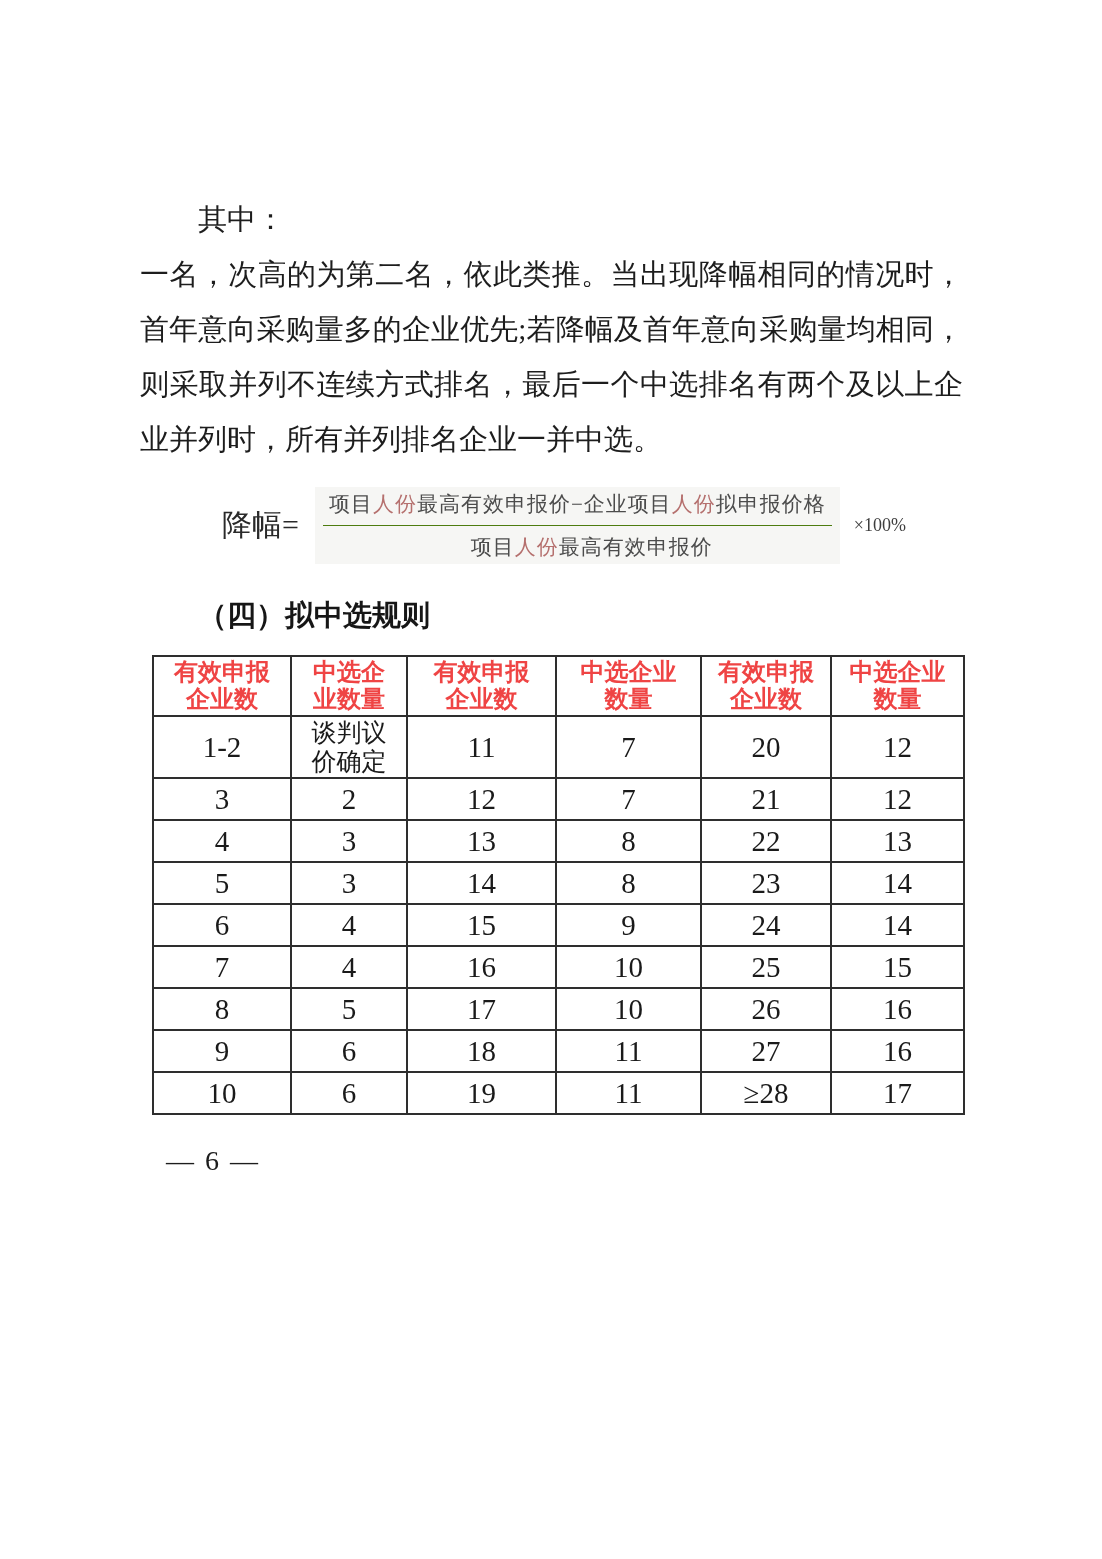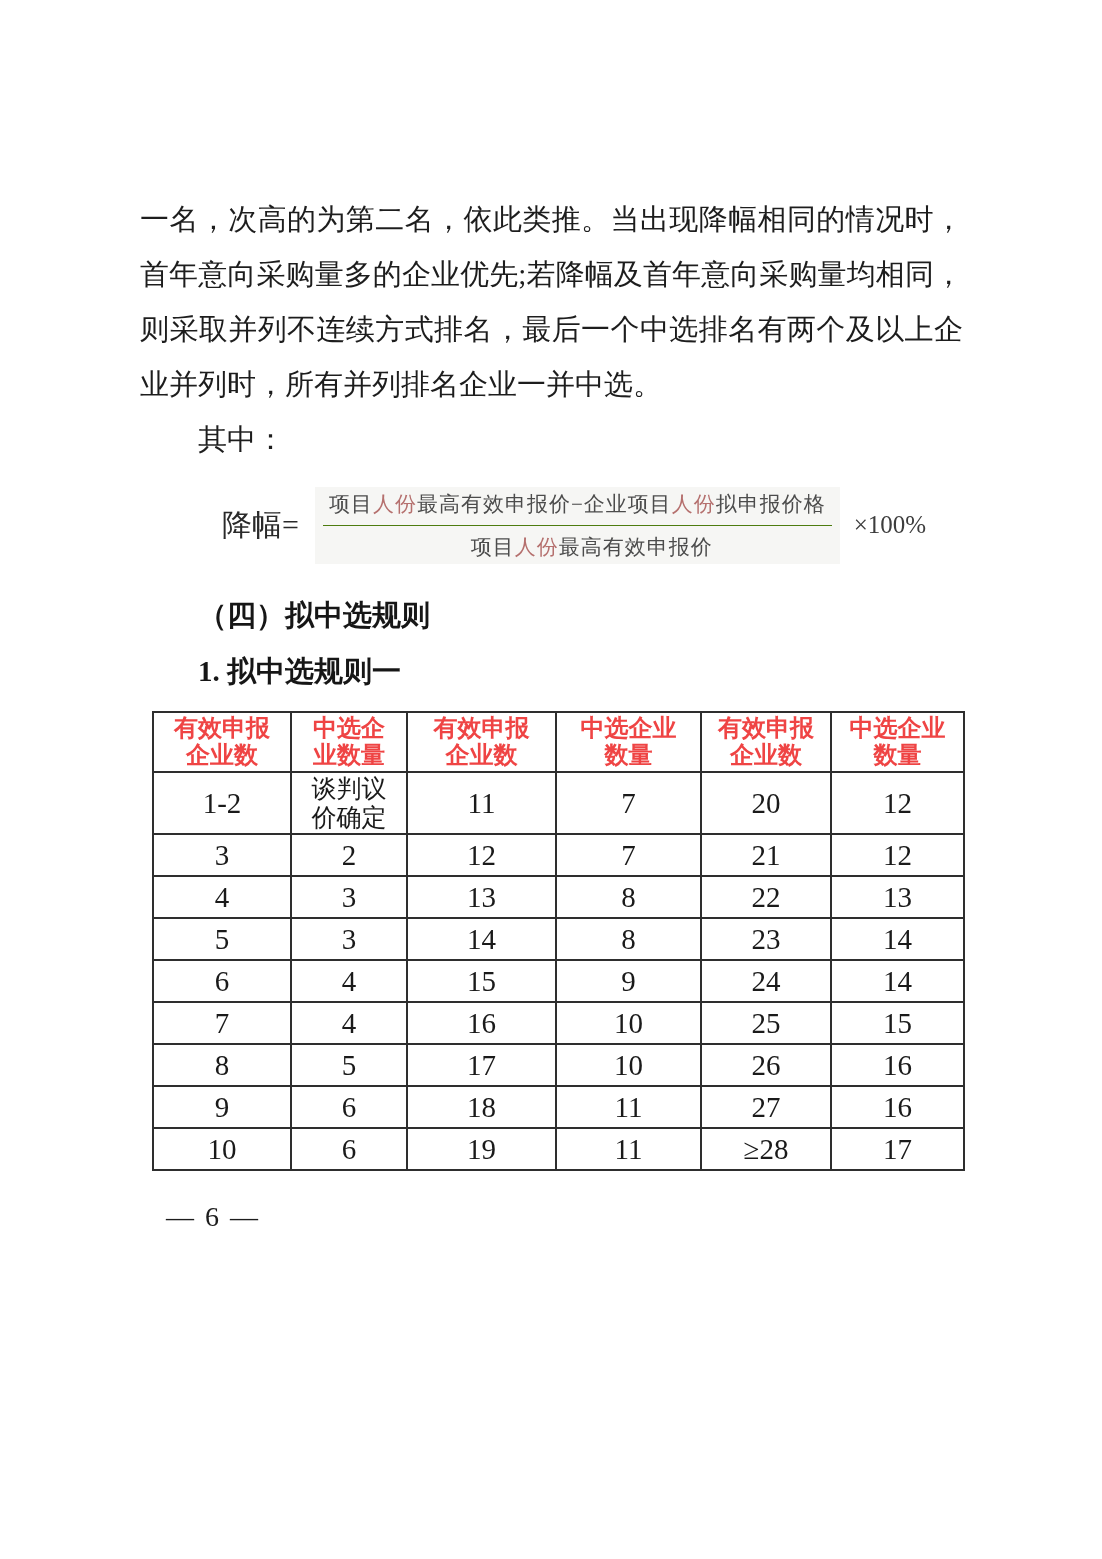--- a/index.html
+++ b/index.html
@@ -66,21 +66,21 @@
     color: #4c4c4c;
     white-space: nowrap;
   }
   .fraction .num {
     padding: 0 6px 7px 6px;
     border-bottom: 1px solid #4d7c0f;
   }
   .fraction .den { padding-top: 7px; margin-left: 29px; }
   .red { color: var(--formula-red, #b5706e); }
   .times {
-    font-size: 25px;
+    font-size: 18px;
     color: #3d3d3d;
     margin-left: 14px;
     white-space: nowrap;
   }
   
   table.sel {
     border-collapse: collapse;
     table-layout: fixed;
     width: 811px;
     margin: 12px 0 0 12px;
@@ -116,36 +116,35 @@
     font-size: 28px;
     letter-spacing: 2px;
     color: #1d1d1d;
   }
 </style>
 </head>
 <body>
 
 <div class="page">
 
+  <p class="para indent">其中：</p>
+
   <p class="para">一名，次高的为第二名，依此类推。当出现降幅相同的情况时，首年意向采购量多的企业优先;若降幅及首年意向采购量均相同，则采取并列不连续方式排名，最后一个中选排名有两个及以上企业并列时，所有并列排名企业一并中选。</p>
-
-  <p class="para indent">其中：</p>
 
   <div class="formula-row">
     <span class="formula-lhs">降幅=</span>
     <span class="fraction">
       <span class="num"><span>项目</span><span class="red">人份</span><span>最高有效申报价−企业项目</span><span class="red">人份</span><span>拟申报价格</span></span>
       <span class="den"><span>项目</span><span class="red">人份</span><span>最高有效申报价</span></span>
     </span>
     <span class="times">×100%</span>
   </div>
 
   <p class="heading">（四）拟中选规则</p>
 
-  <p class="heading">1. 拟中选规则一</p>
 
 
   <table class="sel">
     <colgroup>
       <col style="width:138px">
         <col style="width:116px">
         <col style="width:149px">
       <col style="width:145px">
         <col style="width:130px">
         <col style="width:133px">

